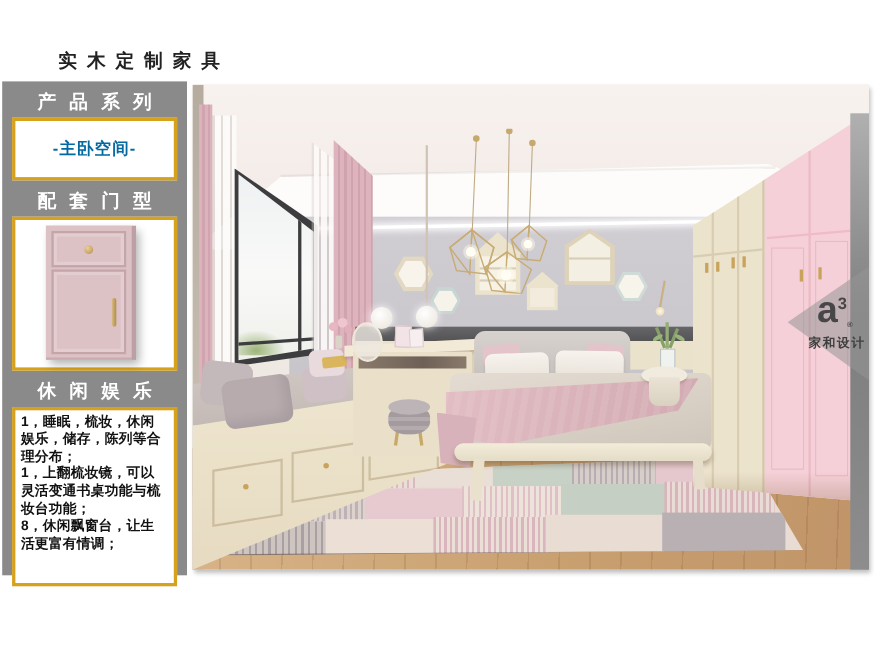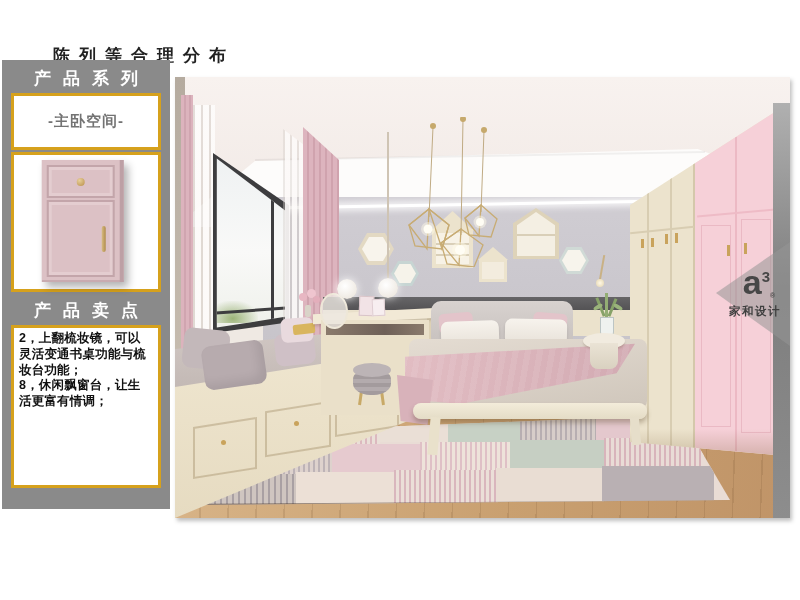--- a/index.html
+++ b/index.html
@@ -7,26 +7,26 @@
         font-family:"Liberation Sans","DejaVu Sans",sans-serif;}
   .abs{position:absolute;}
 
   
   .brand{position:absolute;left:36px;top:6px;font-family:"Liberation Serif","DejaVu Serif",serif;
          font-size:27px;font-weight:800;color:#111;letter-spacing:1px;}
   .tagline{position:absolute;left:53px;top:44px;font-size:17px;font-weight:600;color:#222;
            letter-spacing:9px;}
 
   
-  .sidebar{position:absolute;left:2px;top:60px;width:168px;height:449px;background:#8a8a8a;box-sizing:border-box;}
+  .sidebar{position:absolute;left:2px;top:74px;width:168px;height:449px;background:#8a8a8a;box-sizing:border-box;}
   .s-head{margin-top:7px;height:24px;line-height:24px;text-align:center;color:#ffffff;
           font-size:17px;font-weight:700;letter-spacing:12px;text-indent:12px;}
   .s-box{margin:2px 9px 0 9px;background:#ffffff;border:3px solid #d6a11c;box-sizing:border-box;}
   .s-box-text{height:57px;display:flex;align-items:center;justify-content:center;
-              font-size:15px;font-weight:700;color:#737373;letter-spacing:1px;}
+              font-size:15px;font-weight:700;color:#0369a1;letter-spacing:1px;}
   .s-box-door{height:140px;position:relative;}
   .s-box-points{height:163px;padding:3px 5px;font-size:12.5px;font-weight:700;color:#111;
                 line-height:15.8px;letter-spacing:0.2px;}
 
   
   .door{position:absolute;left:50%;top:5px;transform:translateX(-54%);width:82px;height:122px;
         background:#dcc1c5;box-shadow:4px 5px 8px rgba(0,0,0,0.3), inset -4px 0 0 #bda0a5, inset 0 -2px 0 #c9abb0;}
   .door-drawer{position:absolute;left:5px;right:9px;top:5px;height:29px;border:2px solid #c3a5aa;
                box-shadow:inset 0 0 0 3px #e4cdd0;}
   .door-knob{position:absolute;left:50%;top:50%;width:8px;height:8px;margin:-4px 0 0 -4px;border-radius:50%;
@@ -42,40 +42,42 @@
   .hex{clip-path:polygon(25% 0,75% 0,100% 50%,75% 100%,25% 100%,0 50%);}
   .roof{clip-path:polygon(50% 0,100% 100%,0 100%);}
   .wm-logo{font-weight:800;color:#474747;line-height:1;}
   .wm-brand{font-size:11.5px;font-weight:800;color:#3f3f3f;letter-spacing:1.5px;}
 </style>
 </head>
 <body>
 
 <div class="page">
 
-  <div class="tagline">陈列等合理分布</div>
+  <div class="tagline">实木定制家具</div>
 
   <div class="sidebar">
     <div class="s-head">产品系列</div>
     <div class="s-box s-box-text">
       <span>-主卧空间-</span>
     </div>
+    <div class="s-head">配套门型</div>
     <div class="s-box s-box-door">
       <div class="door">
         <div class="door-drawer">
           <div class="door-knob"></div>
         </div>
         <div class="door-panel">
           <div class="door-handle"></div>
         </div>
       </div>
     </div>
-    <div class="s-head">产品卖点</div>
+    <div class="s-head">休闲娱乐</div>
     <div class="s-box s-box-points">
-      <div>2，上翻梳妆镜，可以灵活变通书桌功能与梳妆台功能；</div>
+      <div>1，睡眠，梳妆，休闲娱乐，储存，陈列等合理分布；</div>
+      <div>1，上翻梳妆镜，可以灵活变通书桌功能与梳妆台功能；</div>
       <div>8，休闲飘窗台，让生活更富有情调；</div>
     </div>
   </div>
 
   <div class="photo">
 
     <div class="abs" style="left:0;top:0;width:615px;height:142px;background:linear-gradient(180deg,#f8f2ef,#f1e9e5);"></div>
     <div class="abs" style="left:0;top:0;width:615px;height:150px;background:#fdfcfb;clip-path:polygon(0 100%,13% 56%,85% 48%,100% 72%,100% 100%);"></div>
     <div class="abs" style="left:80px;top:78px;width:450px;height:2px;background:rgba(0,0,0,0.05);transform:rotate(-1deg);"></div>
 
@@ -251,16 +253,16 @@
     <div class="abs" style="left:418px;top:228px;width:10px;height:4px;border-radius:50%;background:#9ab37b;transform:rotate(-30deg);"></div>
     <div class="abs" style="left:438px;top:228px;width:10px;height:4px;border-radius:50%;background:#9ab37b;transform:rotate(30deg);"></div>
     <div class="abs" style="left:425px;top:240px;width:12px;height:18px;background:rgba(240,245,245,0.85);border:1px solid rgba(175,185,185,0.8);border-radius:0 0 5px 5px;"></div>
     <div class="abs" style="left:408px;top:256px;width:42px;height:16px;border-radius:50%;background:#f1ebdf;box-shadow:0 2px 2px rgba(100,80,50,0.2);"></div>
     <div class="abs" style="left:415px;top:266px;width:28px;height:26px;background:linear-gradient(180deg,#eae3d5,#d9d1c0);border-radius:0 0 8px 8px;"></div>
 
     <div class="abs" style="left:541px;top:165px;width:74px;height:104px;background:rgba(150,150,150,0.55);clip-path:polygon(0 51px,74px 0,74px 104px);"></div>
     <div class="abs wm-logo" style="left:556px;top:188px;width:56px;text-align:center;font-size:34px;">
       <span>a</span><sup style="font-size:15px;">3</sup><span style="font-size:7px;vertical-align:bottom;">®</span>
     </div>
-    <div class="abs wm-brand" style="left:554px;top:227px;width:58px;text-align:left;">家和设计</div>
+    <div class="abs wm-brand" style="left:554px;top:227px;width:58px;text-align:right;">家和设计</div>
   </div>
 
 </div>
 
 </body></html>

